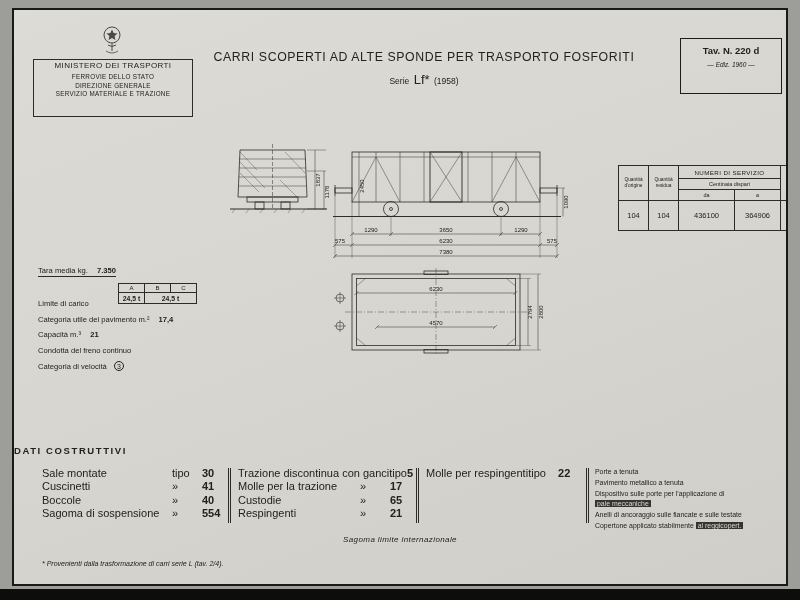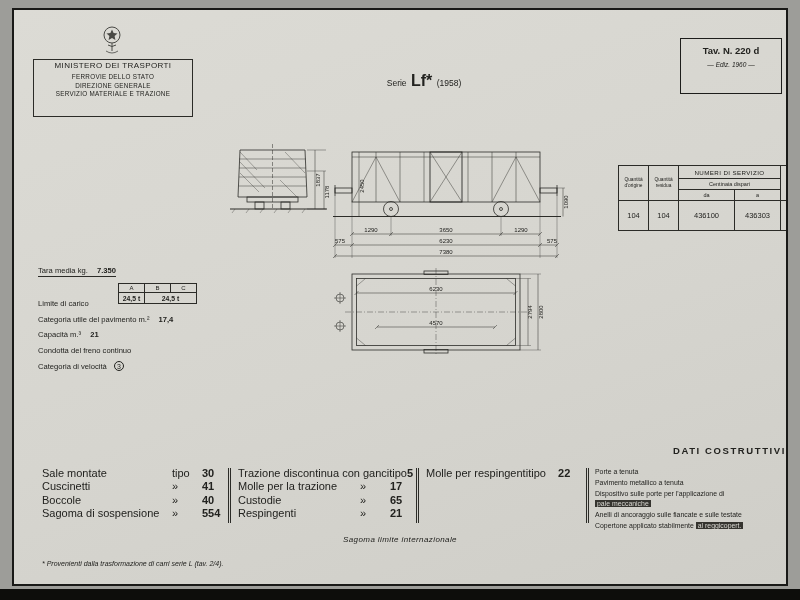--- a/index.html
+++ b/index.html
@@ -24,21 +24,21 @@
   .ministry-box {
     position:absolute; left:19px; top:49px; width:160px; height:58px;
     border:1px solid #2b2b27; text-align:center; padding-top:1px;
   }
   .m1 { font-size:8px; letter-spacing:.4px; margin-bottom:3px; }
   .m2 { font-size:6.3px; letter-spacing:.3px; line-height:8.5px; }
 
   .title { position:absolute; left:190px; top:40px; width:440px; text-align:center;
            font-size:12.3px; letter-spacing:.6px; white-space:nowrap; }
   .serie { position:absolute; left:190px; top:62px; width:440px; text-align:center; font-size:8.5px; }
-  .serie-val { font-size:16px; font-weight:bold; padding:0 2px; }
+  .serie-val { font-size:13px; font-weight:normal; padding:0 2px; }
 
   .tav-box { position:absolute; left:666px; top:28px; width:102px; height:56px;
              border:1.5px solid #1d1d1b; text-align:center; padding-top:6px; }
   .tav-n { font-size:9.5px; font-weight:bold; }
   .tav-e { font-size:6.5px; font-style:italic; margin-top:5px; }
 
   .drawing { position:absolute; left:211px; top:130px; }
   .drawing text { font-size:6px; fill:#22221f; stroke:none; font-family:"Liberation Sans",sans-serif; }
 
   .service { position:absolute; left:582px; top:155px; border-collapse:collapse; table-layout:fixed; width:198px;margin-left:22px; }
@@ -52,21 +52,21 @@
   .spec-row { position:absolute; left:0; font-size:7.6px; white-space:nowrap; }
   .spec-val { font-weight:bold; margin-left:7px; }
   .underline { border-bottom:1px solid #2b2b27; padding-bottom:1px; }
   .limite-table { position:absolute; left:80px; top:23px; border-collapse:collapse; }
   .limite-table th, .limite-table td { border:1px solid #2b2b27; text-align:center; }
   .limite-table th { font-size:6px; font-weight:normal; width:26px; height:9px; }
   .limite-table td { font-size:6.8px; font-weight:bold; height:11px; }
   .circled { display:inline-block; width:10px; height:10px; border:1px solid #22221f; border-radius:50%;
              font-size:7px; line-height:9px; text-align:center; margin-left:5px; }
 
-  .dati-title { position:absolute; left:0; top:435px; width:100%; text-align:right;
+  .dati-title { position:absolute; left:0; top:435px; width:100%; text-align:left;
                 font-size:9.5px; font-weight:bold; letter-spacing:1.6px; }
 
   .dcol { position:absolute; top:457px; }
   .dcol1 { left:28px;  width:184px; }
   .dcol2 { left:224px; width:176px; }
   .dcol3 { left:412px; width:156px; }
   .drow { display:flex; align-items:baseline; height:13.4px; font-size:11px; white-space:nowrap; }
   .dlabel { flex:1; }
   .dunit { width:30px; }
   .dval { width:24px; font-weight:bold; }
@@ -95,20 +95,21 @@
     </svg>
   </div>
 
   <div class="ministry-box">
     <div class="m1">MINISTERO DEI TRASPORTI</div>
     <div class="m2">FERROVIE DELLO STATO</div>
     <div class="m2">DIREZIONE GENERALE</div>
     <div class="m2">SERVIZIO MATERIALE E TRAZIONE</div>
   </div>
 
+  <div class="title">CARRI SCOPERTI AD ALTE SPONDE PER TRASPORTO FOSFORITI</div>
   <div class="serie">
     <span>Serie</span>
     <span class="serie-val">Lf*</span>
     <span>(1958)</span>
   </div>
 
   <div class="tav-box">
     <div class="tav-n">Tav. N. 220 d</div>
     <div class="tav-e">— Ediz. 1960 —</div>
   </div>
@@ -221,21 +222,21 @@
       <th colspan="2" class="thsub">Centinaia dispari</th>
     </tr>
     <tr>
       <th class="thsub">da</th>
       <th class="thsub">a</th>
     </tr>
     <tr>
       <td>104</td>
       <td>104</td>
       <td>436100</td>
-      <td>436303</td>
+      <td>364906</td>
       <td>c</td>
     </tr>
   </tbody>
     </table>
 
   <div class="specs">
     <div class="spec-row" style="top:6px">
       <span class="underline">
         <span>Tara media kg.</span>
         <span class="spec-val">7.350</span>

